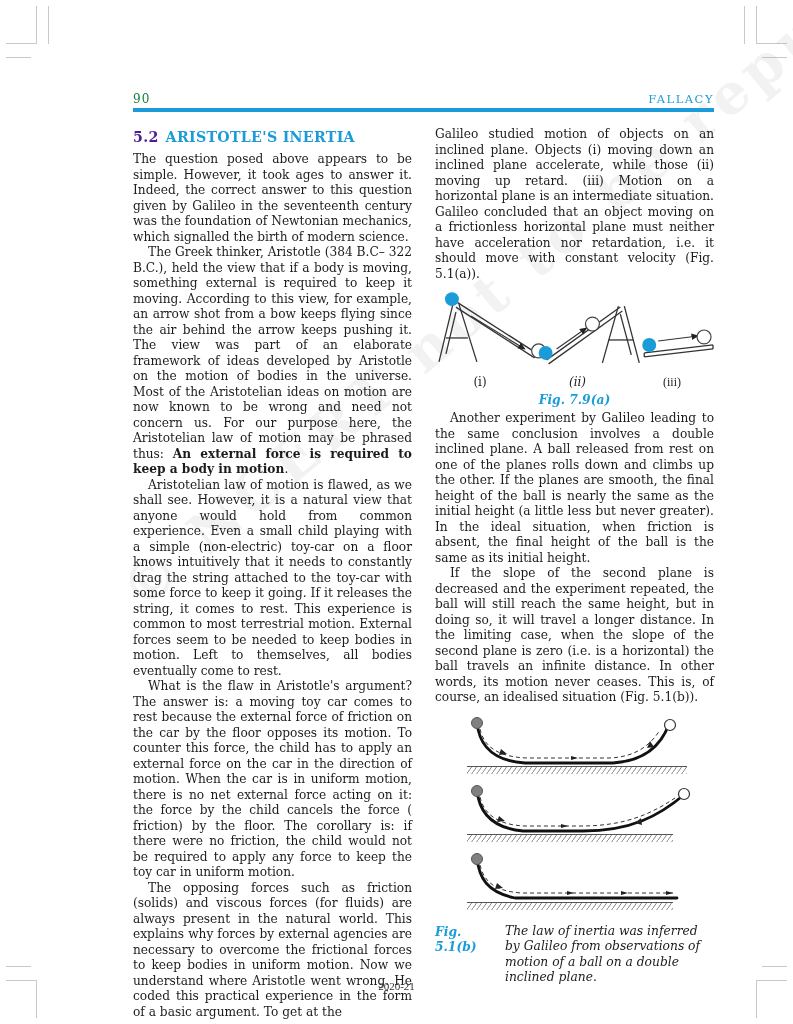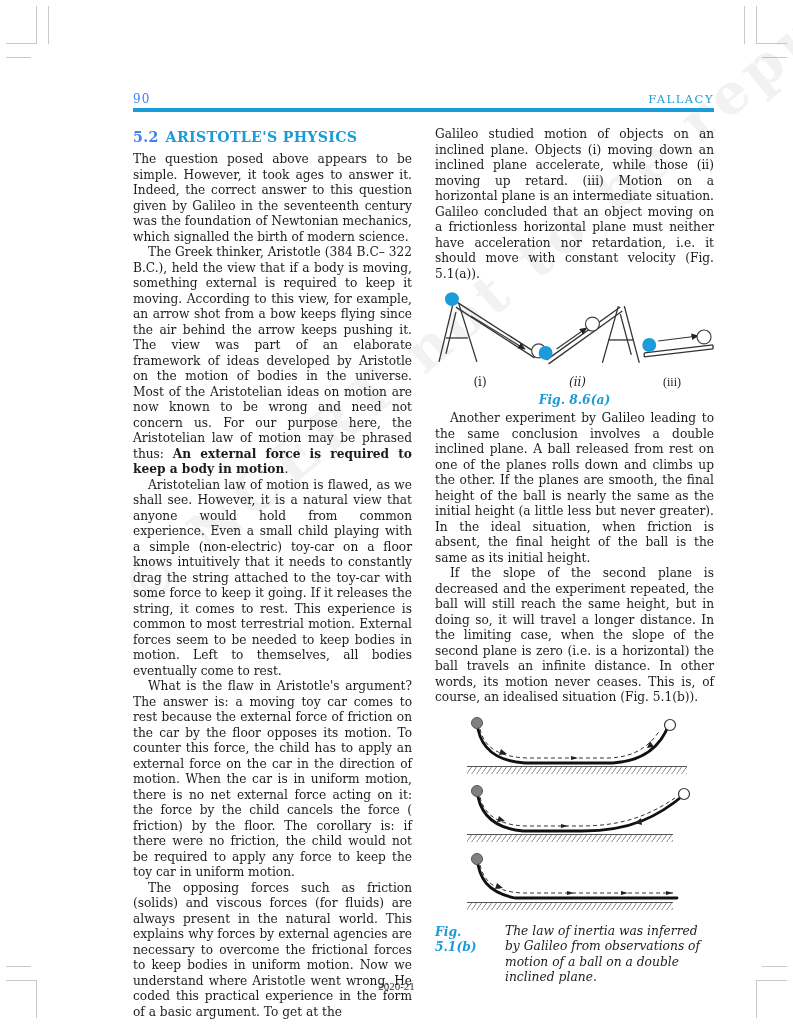--- a/index.html
+++ b/index.html
@@ -9,30 +9,30 @@
   .crop{position:absolute;background:#c9c9c9;}
   
   .watermark{position:absolute;top:320px;left:40px;width:760px;
              transform:rotate(-40deg);transform-origin:center;
              font-size:56px;font-weight:bold;color:rgba(130,130,130,0.10);
              letter-spacing:6px;white-space:nowrap;pointer-events:none;}
   
   .content{position:absolute;left:133px;top:92px;width:581px;}
   .runhead{display:flex;justify-content:space-between;align-items:flex-end;
            font-size:12px;}
-  .pageno{color:#3b82f6;letter-spacing:1px;text-align:center;}
+  .pageno{color:#15803d;letter-spacing:1px;text-align:center;}
   .subject{color:var(--accent);letter-spacing:1.5px;font-size:11.5px;}
   .rule{height:4px;background:var(--accent);margin-top:2px;}
   .cols{display:flex;gap:23px;margin-top:15px;}
   .col{width:279px;}
   p{margin:0;font-size:12.2px;line-height:15.5px;text-align:justify;}
   p.indent{text-indent:15px;}
   .h2{display:flex;gap:7px;font-size:14.2px;font-weight:bold;margin:10px 0 7px 0;
       letter-spacing:0.3px;}
-  .h2 .num{color:#3b82f6;}
+  .h2 .num{color:#4c1d95;}
   .h2 .ttl{color:var(--accent);}
   .h2.first{margin-top:2px;}
   b{font-weight:bold;}
   
   .fig-a{margin:8px 0 2px 0;}
   .fig-a-labels{display:flex;font-size:12px;margin-top:1px;}
   .fig-a-labels span{display:block;text-align:center;}
   .lab-i{width:90px;} .lab-ii{width:105px;font-style:italic;} .lab-iii{width:84px;font-family:Liberation Serif, serif;}
   .figcap-center{text-align:center;font-size:12.3px;font-weight:bold;font-style:italic;
                  color:var(--accent);margin:2px 0 4px 0;}
@@ -75,21 +75,21 @@
       <span class="pageno">90</span>
       <span class="subject">FALLACY</span>
     </div>
     <div class="rule"></div>
 
     <div class="cols">
 
       <div class="col">
         <div class="h2 first">
           <span class="num">5.2</span>
-          <span class="ttl">ARISTOTLE'S PHYSICS</span>
+          <span class="ttl">ARISTOTLE'S INERTIA</span>
         </div>
         <p>The question posed above appears to be simple. However, it took ages to answer it. Indeed, the correct answer to this question given by Galileo in the seventeenth century was the foundation of Newtonian mechanics, which signalled the birth of modern science.</p>
         <p class="indent"><span>The Greek thinker,  Aristotle (384 B.C– 322 B.C.), held the view that if a body is moving, something external is required to keep it moving. According to this view, for example, an arrow shot from a bow keeps flying since the air behind the arrow keeps pushing it. The view was part of an elaborate framework of ideas developed by Aristotle on the motion of bodies in the universe. Most of the Aristotelian ideas on motion are now known to be wrong and need not concern us. For our purpose here, the Aristotelian law of motion may be phrased thus: </span><b>An external force is required  to keep a body in motion</b><span>.</span></p>
         <p class="indent">Aristotelian law of motion is flawed, as we shall see.  However, it is a natural view that anyone would hold from common experience. Even a small child playing with a simple (non-electric) toy-car on a floor knows intuitively that it needs to constantly drag the string attached to the toy-car with some force to keep it going.  If it releases the string, it comes to rest. This experience is common to most terrestrial motion. External forces seem to be needed to keep bodies in motion. Left to themselves, all bodies eventually come to rest.</p>
         <p class="indent">What is the flaw in Aristotle's argument? The answer is: a moving toy car comes to rest because the external force of friction on the car by the floor opposes its motion. To counter this force, the child has to apply an external force on the car in the direction of motion.  When the car is in uniform motion, there is no net external force acting on it: the force by the child cancels the force ( friction) by the floor.  The corollary is: if there were no friction, the child would not be required to apply any force to keep the toy car in uniform motion.</p>
         <p class="indent">The opposing forces such as friction (solids) and viscous forces (for fluids) are always present in the natural world.  This explains why forces by external agencies are necessary to overcome the frictional forces to keep bodies in uniform motion. Now we understand  where Aristotle went wrong.  He coded this practical experience in the form of a basic argument.  To get at the</p>
       </div>
 
       <div class="col">
         <p>Galileo studied motion of objects on an inclined plane.  Objects (i) moving down an inclined plane accelerate, while those (ii) moving up retard. (iii) Motion on a horizontal plane  is an intermediate situation.  Galileo concluded that an object moving on a frictionless horizontal plane must neither have acceleration nor retardation, i.e. it should move with constant velocity (Fig. 5.1(a)).</p>
@@ -134,21 +134,21 @@
               <line x1="224" y1="51" x2="264" y2="46" marker-end="url(#arr)" stroke-width="1.1"></line>
             </g>
             <circle cx="215" cy="55" r="7" fill="#1b9cd8" stroke="none"></circle>
             <circle cx="270" cy="47" r="7" fill="#ffffff" stroke="#444" stroke-width="1.2"></circle>
           </svg>
           <div class="fig-a-labels">
             <span class="lab-i">(i)</span>
             <span class="lab-ii">(ii)</span>
             <span class="lab-iii">(iii)</span>
           </div>
-          <div class="figcap-center">Fig. 8.6(a)</div>
+          <div class="figcap-center">Fig. 7.9(a)</div>
         </div>
 
         <p class="indent">Another experiment by Galileo leading to the same conclusion involves a double inclined plane. A ball released from rest on one of the planes rolls down and climbs up the other. If the planes are smooth, the final height of the ball is nearly the same as the initial height (a little less but never greater). In the ideal situation, when friction is absent, the final height of the ball is the same as its initial height.</p>
         <p class="indent">If the slope of the second plane is decreased and the experiment repeated, the ball will still reach the same height, but in doing so, it will travel a longer distance.  In the limiting case, when the slope of the second plane is zero (i.e. is a horizontal) the ball travels an infinite distance. In other words, its motion never ceases. This is, of course, an idealised situation (Fig. 5.1(b)).</p>
 
         <div class="fig-b">
 
           <svg width="228" height="62" viewBox="0 0 228 62">
             <defs>
               <pattern id="h1" width="5" height="7" patternUnits="userSpaceOnUse">

